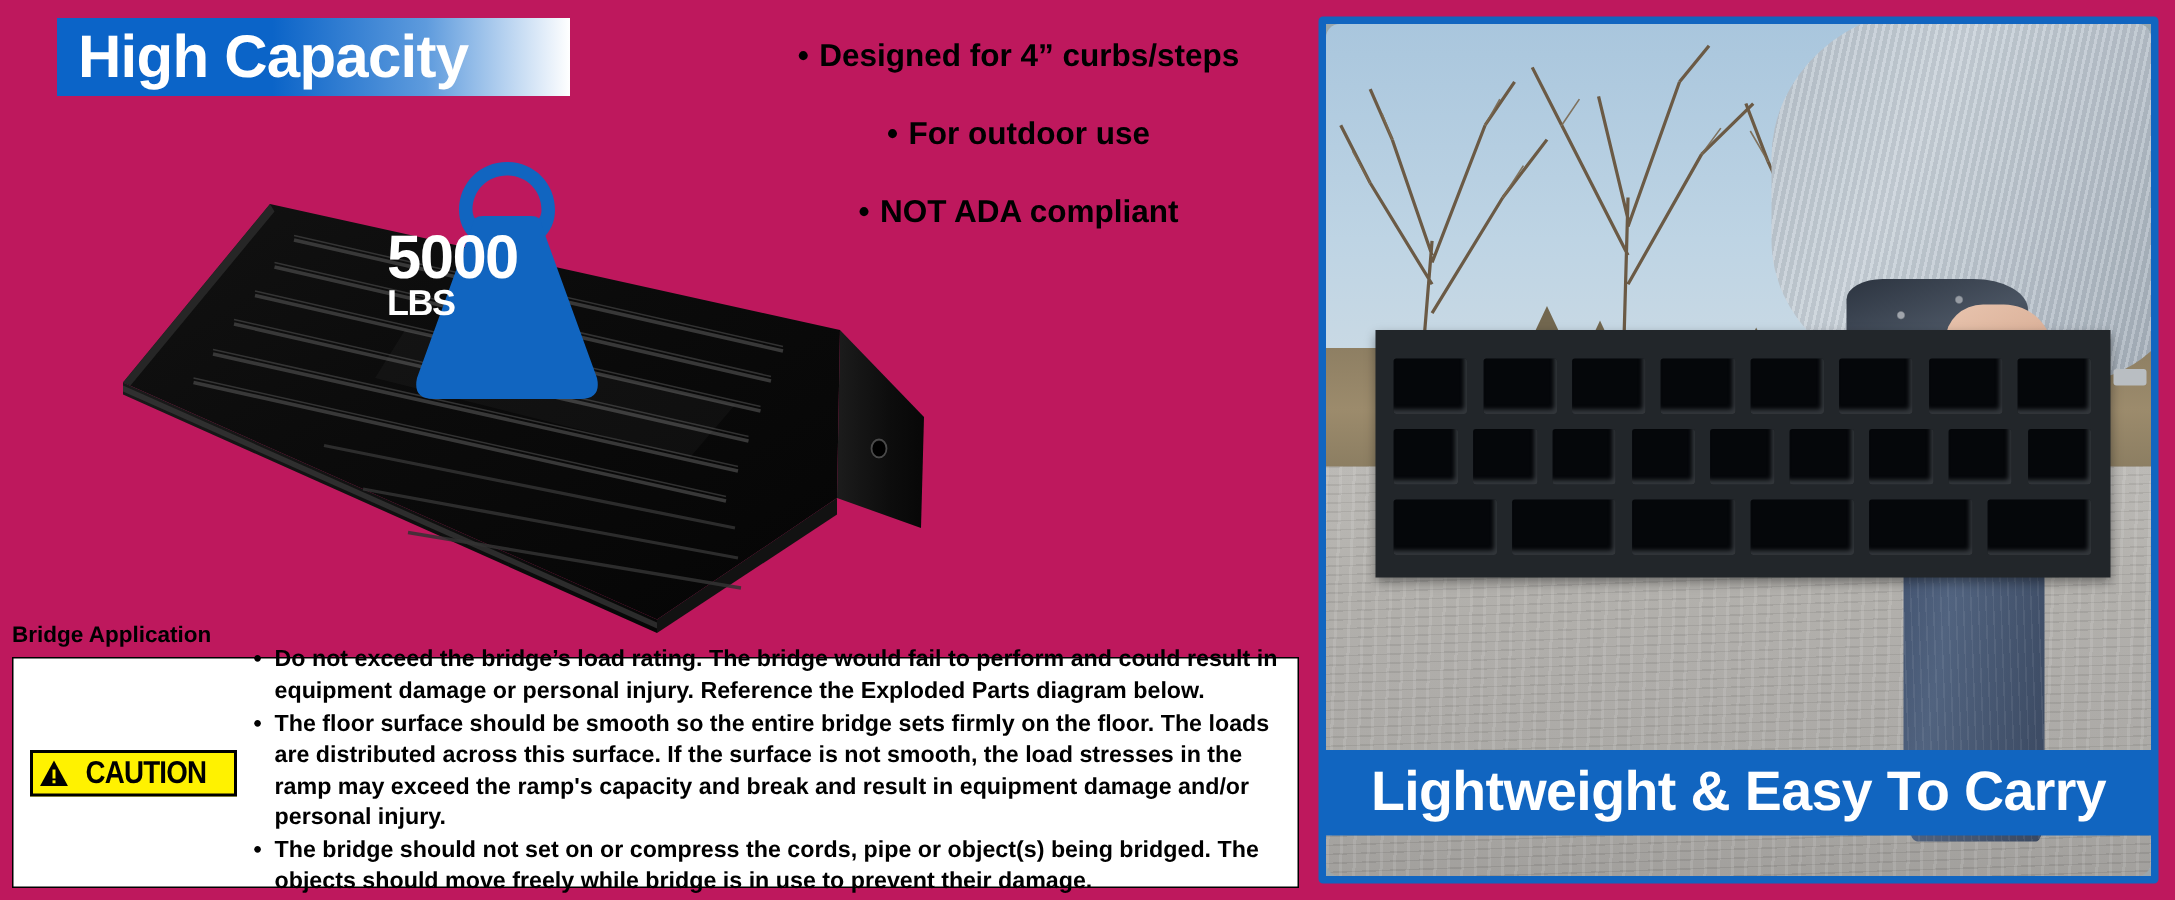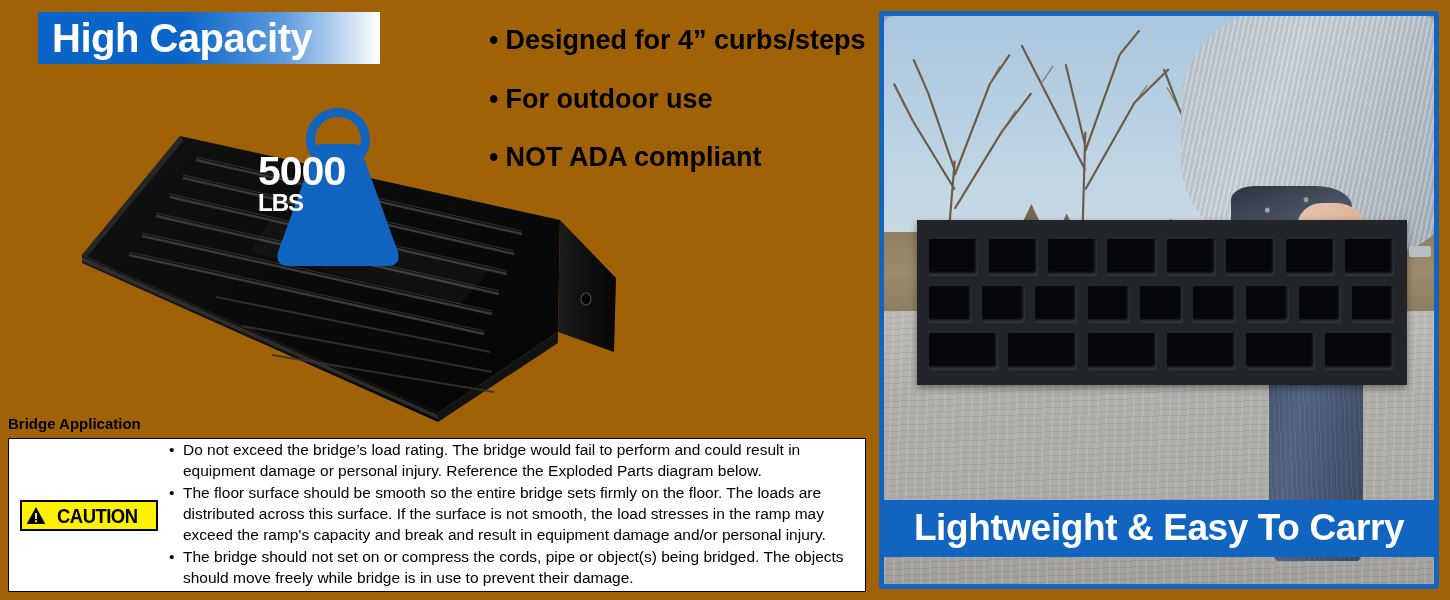--- a/index.html
+++ b/index.html
@@ -2,40 +2,40 @@
 <html><head>
 <meta charset="utf-8">
 <style>
   * { box-sizing: border-box; margin: 0; padding: 0; }
   html, body {
     width: 1450px; height: 600px;
     background: #ffffff;
     font-family: "Liberation Sans", sans-serif;
     overflow: hidden;
   }
-  #page { position: relative; width: 1450px; height: 600px; background: #a16207; }
+  #page { position: relative; width: 1450px; height: 600px; background: #be185d; }
 
   
   .banner {
     position: absolute; left: 38px; top: 12px;
     width: 342px; height: 52px;
     background: linear-gradient(to right, #0B64C8 0%, #0B64C8 42%, #5E9BDD 72%, #ffffff 100%);
     display: flex; align-items: center;
   }
   .banner-text {
     color: #ffffff; font-size: 40px; font-weight: bold;
     letter-spacing: -0.5px; padding-left: 14px;
     white-space: nowrap; line-height: 1;
   }
 
   
   .feature-list { position: absolute; left: 489px; top: 26px; width: 380px; }
   .feature-item {
-    font-size: 27px; font-weight: bold; color: #000;
-    margin-bottom: 29px; white-space: nowrap; line-height: 1.1;
+    font-size: 21px; font-weight: bold; color: #000;
+    margin-bottom: 29px; white-space: nowrap; line-height: 1.1; text-align: center;
   }
   .feature-item .dot { margin-right: 7px; }
 
   
   .ramp-wrap { position: absolute; left: 20px; top: 100px; width: 620px; height: 325px; }
   .ramp-svg { display: block; width: 620px; height: 325px; }
 
   
   .weight-badge { position: absolute; left: 258px; top: 100px; width: 160px; height: 175px; }
   .weight-svg { display: block; width: 160px; height: 175px; }
@@ -64,21 +64,21 @@
   .caution-badge {
     background: #FFF200; border: 2px solid #000;
     padding: 3px 7px 3px 4px; display: flex; align-items: center; gap: 9px;
   }
   .caution-badge svg { display: block; margin-right: 2px; }
   .caution-badge-text {
     font-size: 21px; font-weight: bold; color: #000;
     letter-spacing: -0.6px; line-height: 1;
     transform: scaleX(0.88); transform-origin: left center;
   }
-  .caution-list { flex: 1; padding-right: 12px; }
+  .caution-list { flex: 1; padding-right: 12px; font-weight: bold; }
   .caution-item {
     font-size: 15.5px; color: #000; line-height: 1.35;
     margin-bottom: 1px; position: relative; padding-left: 14px;
   }
   .caution-item::before {
     content: "\2022"; position: absolute; left: 0; top: 0;
   }
 
   
   .photo-frame {

